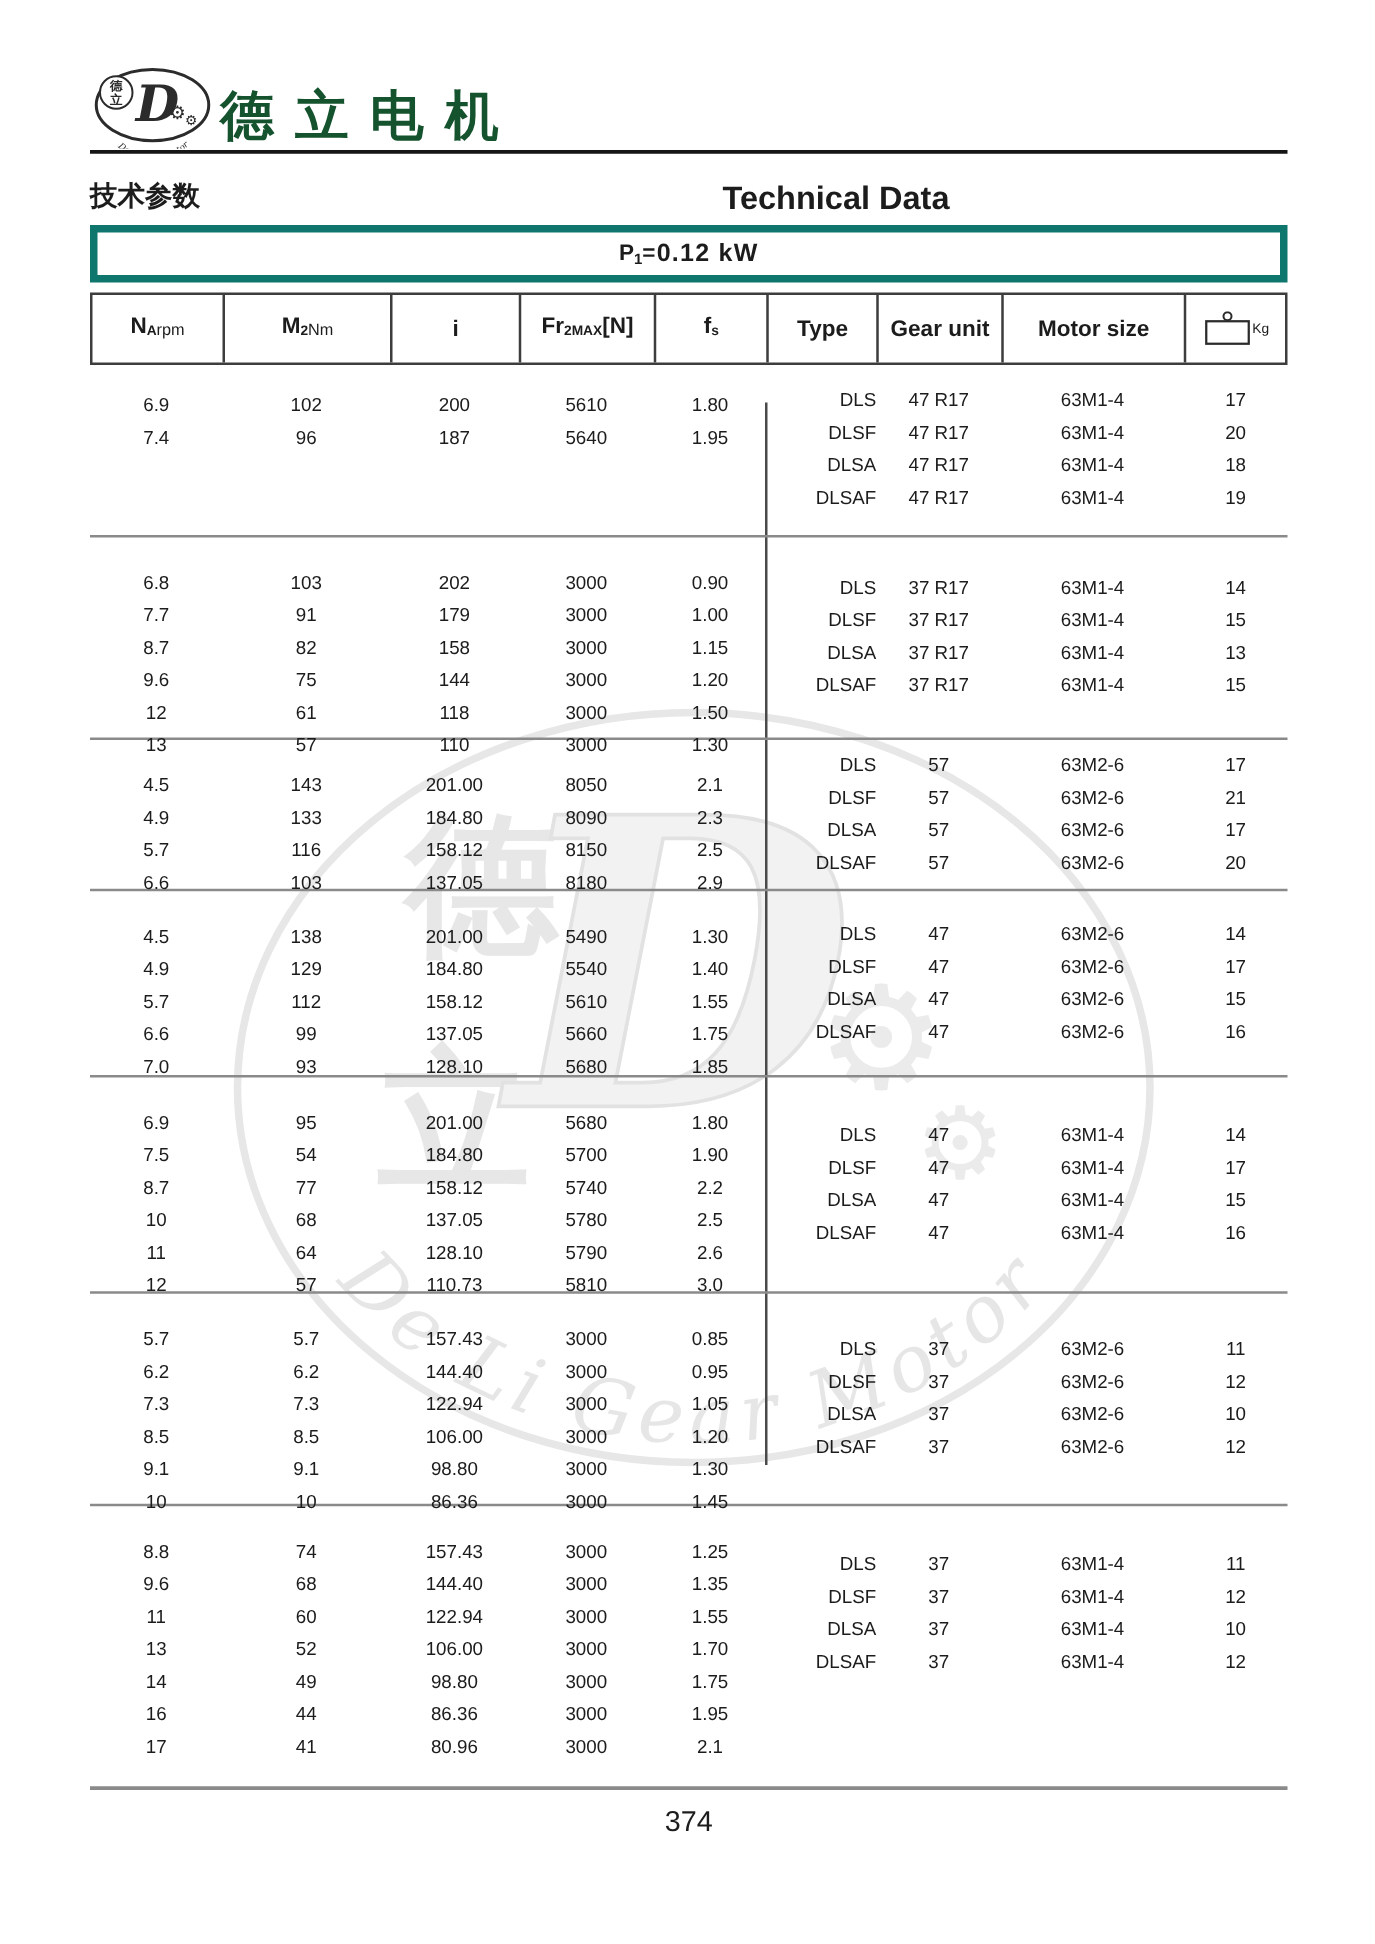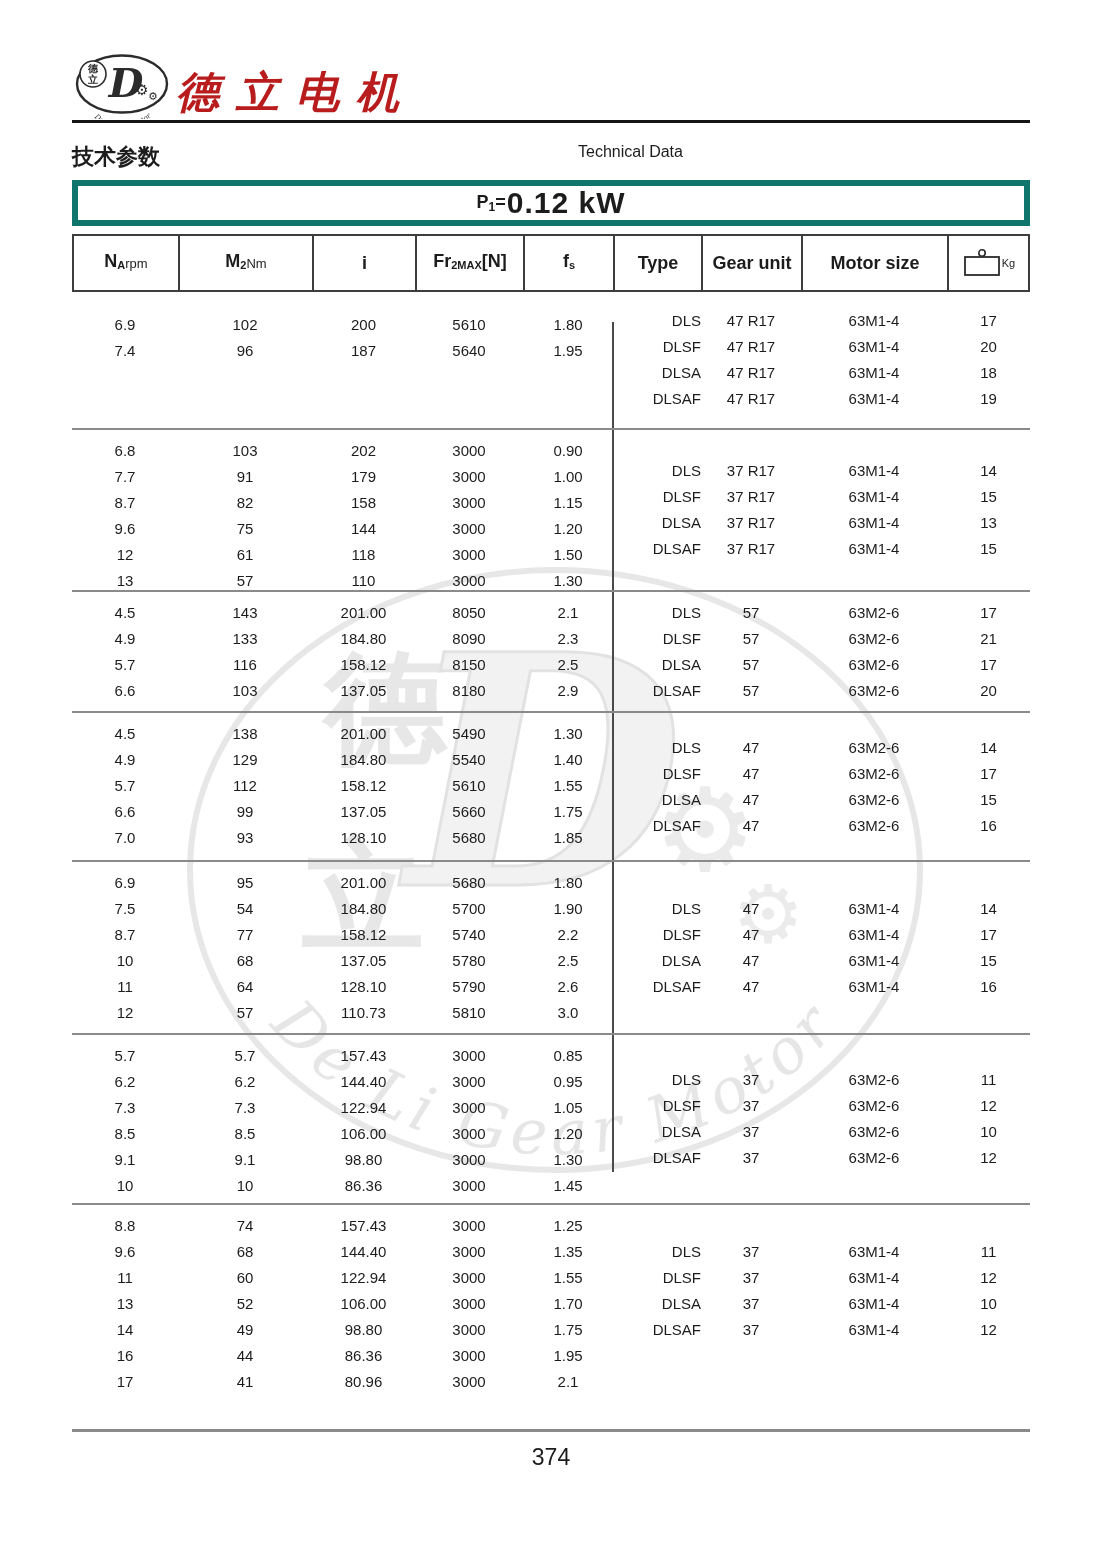--- a/index.html
+++ b/index.html
@@ -13,49 +13,49 @@
   
   .watermark{position:absolute;left:100px;top:450px;width:910px;height:850px;z-index:0;pointer-events:none}
   .wm-serif{font-family:"DejaVu Serif","Liberation Serif",serif}
 
   
   .content{position:absolute;left:72px;top:0;width:958px;height:1555px;z-index:1}
 
   .logo{position:absolute;left:2px;top:53px;width:96px;height:66px}
   .logo-serif{font-family:"DejaVu Serif","Liberation Serif",serif}
   .company-name{position:absolute;left:104px;top:64px;font-family:"DejaVu Serif","Liberation Serif",serif;
-    font-size:43px;font-weight:bold;font-style:italic;letter-spacing:17px;color:#b91c1c;white-space:nowrap}
+    font-size:43px;font-weight:bold;letter-spacing:17px;color:#14532d;white-space:nowrap}
   .top-rule{position:absolute;left:0;top:120px;width:958px;height:3px;background:var(--line_dark)}
 
   .title-cn{position:absolute;left:0;top:142px;font-size:22px;font-weight:bold}
-  .title-en{position:absolute;left:506px;top:143px;font-size:16px;font-weight:normal}
+  .title-en{position:absolute;left:506px;top:143px;font-size:26px;font-weight:bold}
 
   .power-box{position:absolute;left:0;top:180px;width:958px;height:46px;border:6px solid #0f766e;
     display:flex;align-items:center;justify-content:center}
   .power-sym{font-size:18px;font-weight:bold}
   .power-sub{font-size:12px;font-weight:bold;vertical-align:-3px}
-  .power-val{font-size:30px;font-weight:bold;letter-spacing:1px;margin-left:1px}
+  .power-val{font-size:20px;font-weight:bold;letter-spacing:1px;margin-left:1px}
 
   .header-table{position:absolute;left:0;top:234px;width:958px;height:58px;border:2px solid var(--table_border);display:flex}
   .th{display:flex;flex-direction:row;justify-content:center;align-items:center;border-right:2px solid var(--table_border)}
   .th:last-child{border-right:none;flex:1}
   .th-main{font-size:18px;font-weight:bold;line-height:19px}
   .th-sub{font-size:11px;font-weight:bold;vertical-align:-2px}
   .th-unit{font-size:13px;line-height:15px}
   .w-na{width:106px}.w-m2{width:134px}.w-i{width:103px}.w-fr{width:108px}.w-fs{width:90px}
   .w-type{width:88px}.w-gear{width:100px}.w-motor{width:146px}
   .kg-icon{display:block;margin-bottom:1px}
   .kg-label{font-size:11px;line-height:16px}
 
   .data-area{position:absolute;left:0;top:292px;width:958px;height:880px}
   .v-line{position:absolute;left:540px;top:30px;bottom:0;width:2px;background:#4a4a4a}
   .sec{position:relative;border-bottom:2px solid var(--line_gray)}
   .sec-1{height:138px}.sec-2{height:162px}.sec-3{height:121px}.sec-4{height:149px}
   .sec-5{height:173px}.sec-6{height:170px}.sec-7{height:227px;border-bottom:3px solid var(--line_gray)}
-  .sec-left{padding-top:8px;width:541px}
+  .sec-left{padding-top:24px;width:541px}
   .sec-1 .sec-left{padding-top:20px}
   .sec-right{position:absolute;left:541px;top:0;bottom:0;width:417px;display:flex;flex-direction:column;justify-content:center}
   .sec-7 .sec-right{justify-content:flex-start;padding-top:34px}
   .row{display:flex}
   .cell{display:block;font-size:15px;line-height:26px;text-align:center;white-space:nowrap}
   .lc0{width:106px}.lc1{width:134px}.lc2{width:103px}.lc3{width:108px}.lc4{width:90px}
   .rc0{width:88px;text-align:right;padding-left:33px}
   .rc1{width:100px}.rc2{width:146px}.rc3{width:83px}
 
   .page-footer{position:absolute;left:0;top:1444px;width:958px;text-align:center;font-size:23px}

